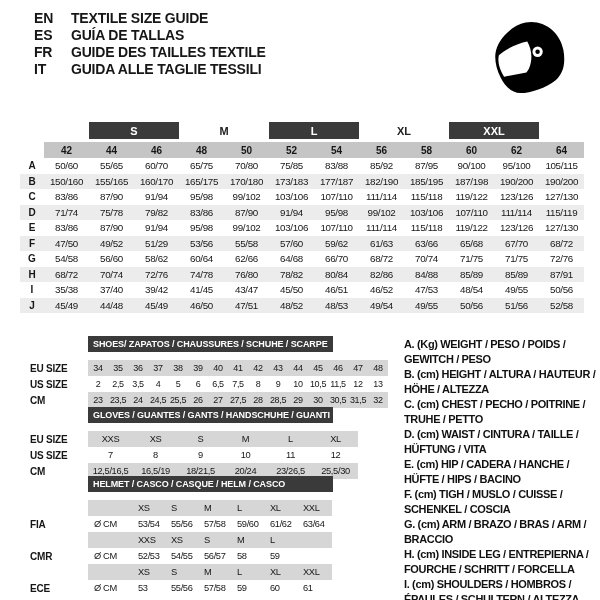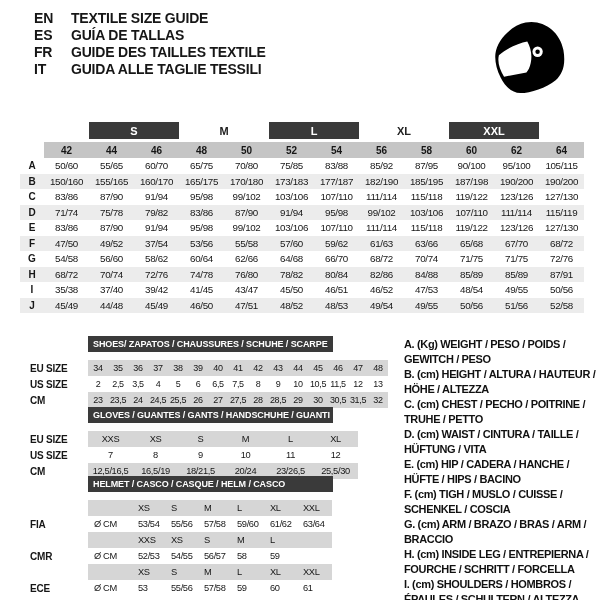--- a/index.html
+++ b/index.html
@@ -187,21 +187,21 @@
       <div class="dcell">111/114</div>
       <div class="dcell">115/118</div>
       <div class="dcell">119/122</div>
       <div class="dcell">123/126</div>
       <div class="dcell">127/130</div>
     </div>
     <div class="st-row data-row striped">
       <div class="rlabel">F</div>
       <div class="dcell">47/50</div>
       <div class="dcell">49/52</div>
-      <div class="dcell">37/54</div>
+      <div class="dcell">51/29</div>
       <div class="dcell">53/56</div>
       <div class="dcell">55/58</div>
       <div class="dcell">57/60</div>
       <div class="dcell">59/62</div>
       <div class="dcell">61/63</div>
       <div class="dcell">63/66</div>
       <div class="dcell">65/68</div>
       <div class="dcell">67/70</div>
       <div class="dcell">68/72</div>
     </div>

